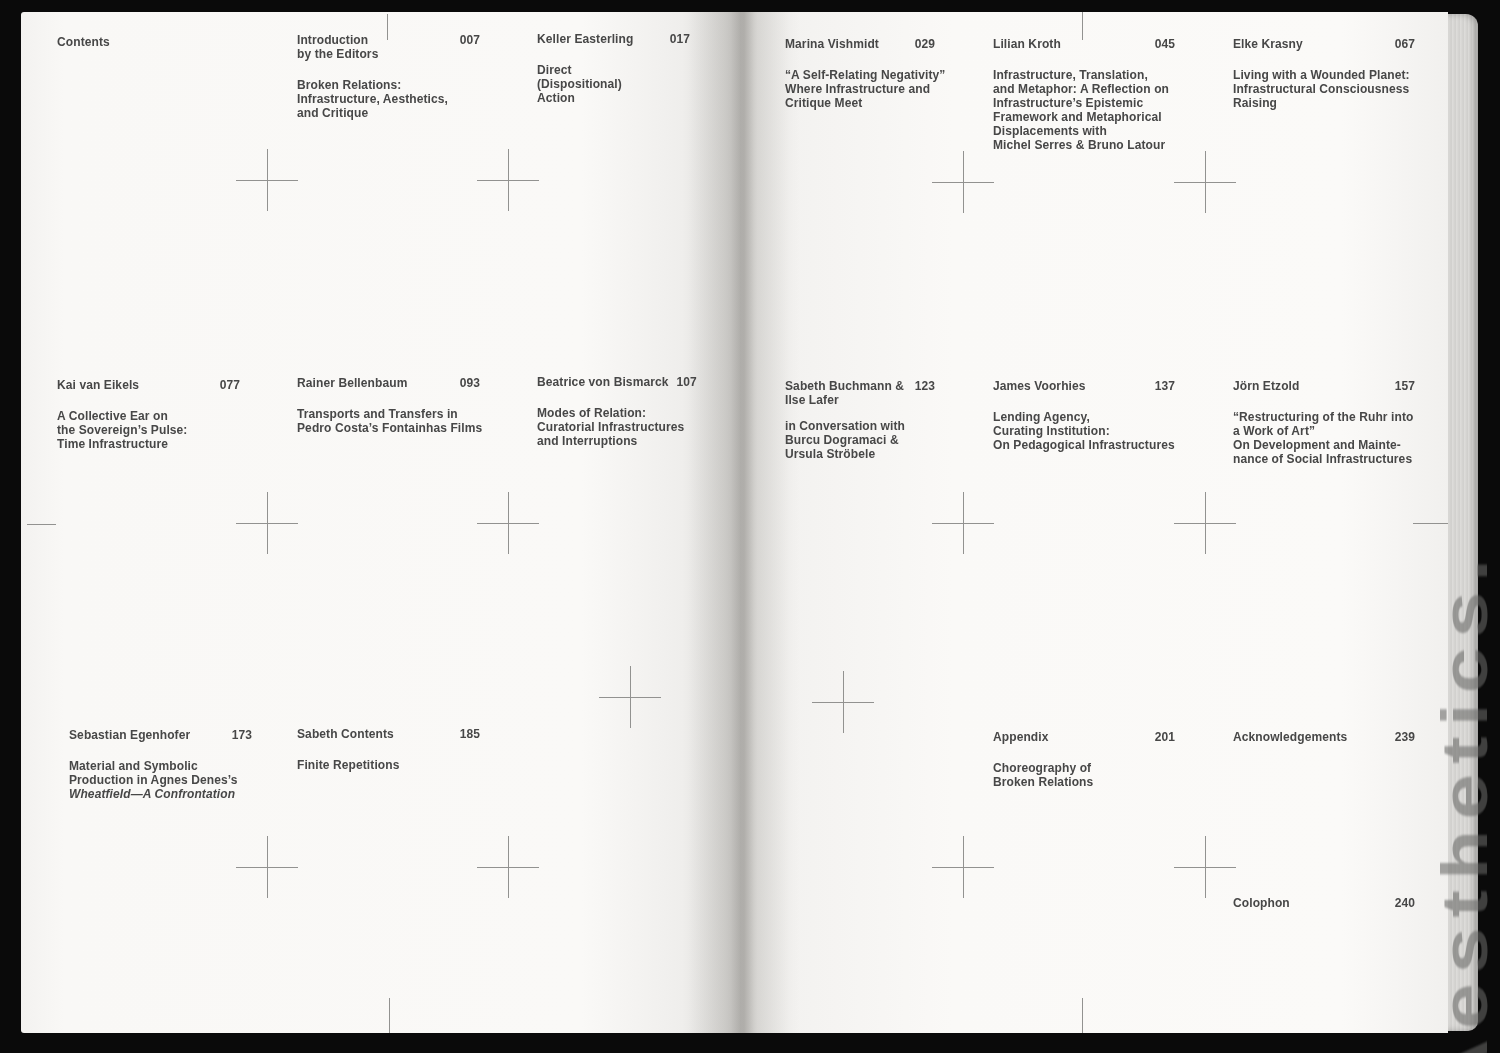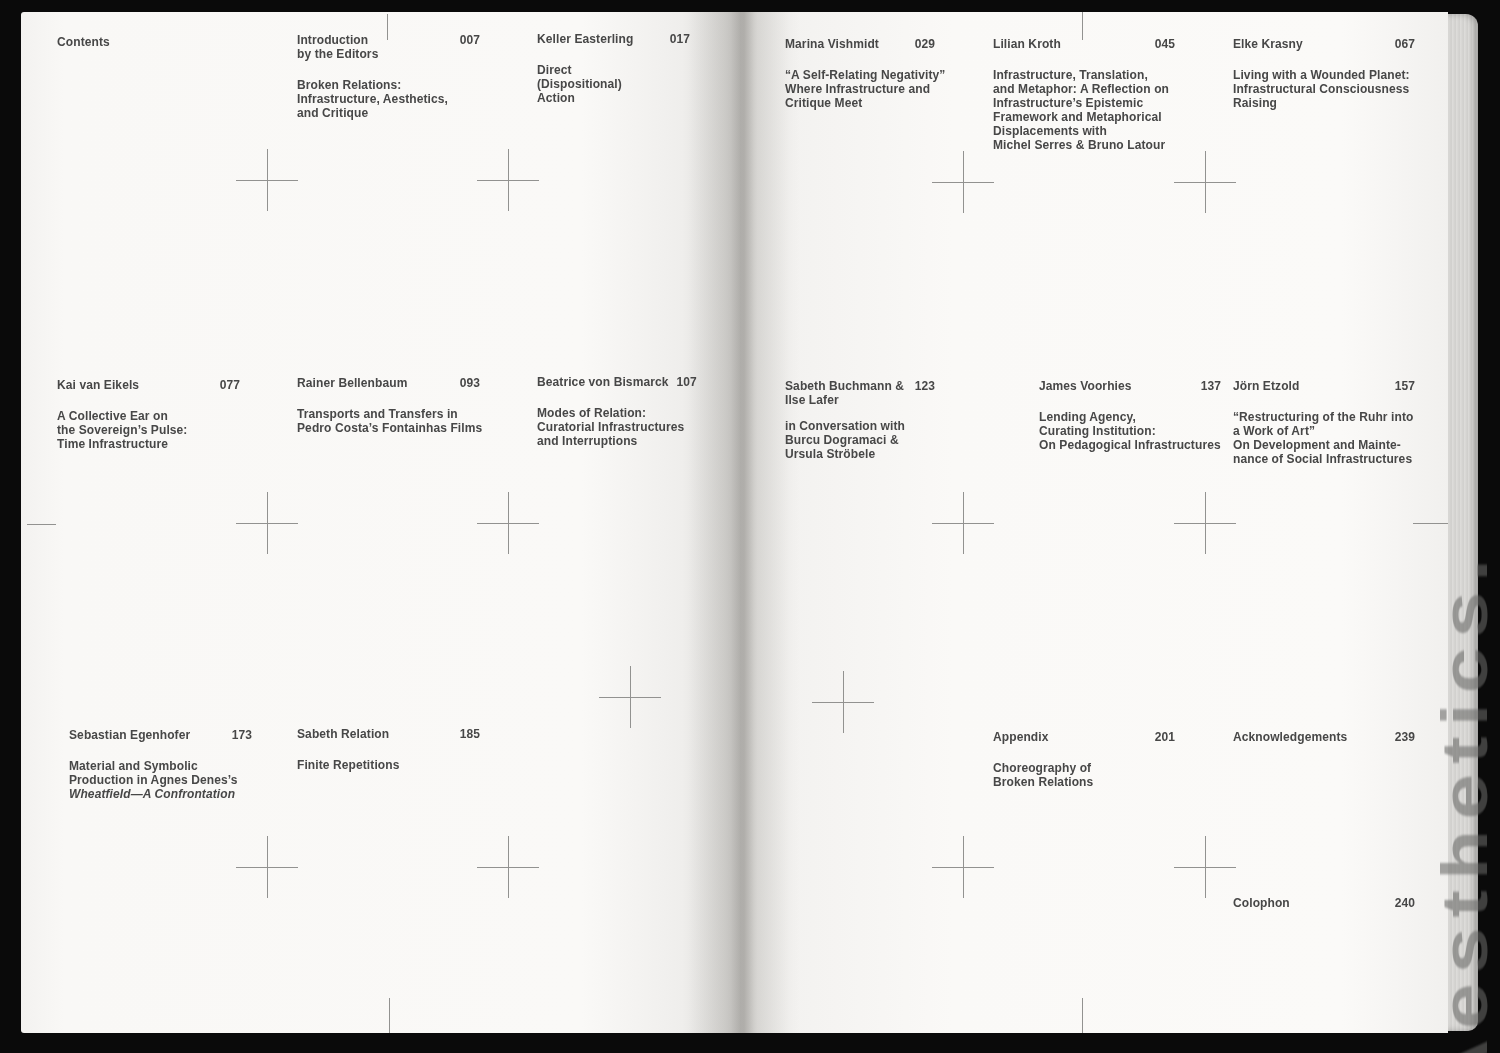--- a/index.html
+++ b/index.html
@@ -129,21 +129,21 @@
     <span class="name">Sebastian Egenhofer</span>
     <span class="pagenum">173</span>
   </div>
   <div class="title">Material and Symbolic
 Production in Agnes Denes’s</div>
   <div class="title-italic">Wheatfield—A Confrontation</div>
 </div>
 
 <div class="entry" style="left:297px;top:727px;width:183px">
   <div class="hdr">
-    <span class="name">Sabeth Relation</span>
+    <span class="name">Sabeth Contents</span>
     <span class="pagenum">185</span>
   </div>
   <div class="title">Finite Repetitions</div>
 </div>
 
 <div class="entry" style="left:785px;top:37px;width:150px">
   <div class="hdr">
     <span class="name">Marina Vishmidt</span>
     <span class="pagenum">029</span>
   </div>
@@ -179,21 +179,21 @@
   <div class="hdr">
     <span class="name">Sabeth Buchmann &amp;
 Ilse Lafer</span>
     <span class="pagenum">123</span>
   </div>
   <div class="title">in Conversation with
 Burcu Dogramaci &amp;
 Ursula Ströbele</div>
 </div>
 
-<div class="entry" style="left:1039px;top:379px;width:182px">
+<div class="entry" style="left:993px;top:379px;width:182px">
   <div class="hdr">
     <span class="name">James Voorhies</span>
     <span class="pagenum">137</span>
   </div>
   <div class="title">Lending Agency,
 Curating Institution:
 On Pedagogical Infrastructures</div>
 </div>
 
 <div class="entry" style="left:1233px;top:379px;width:182px">

